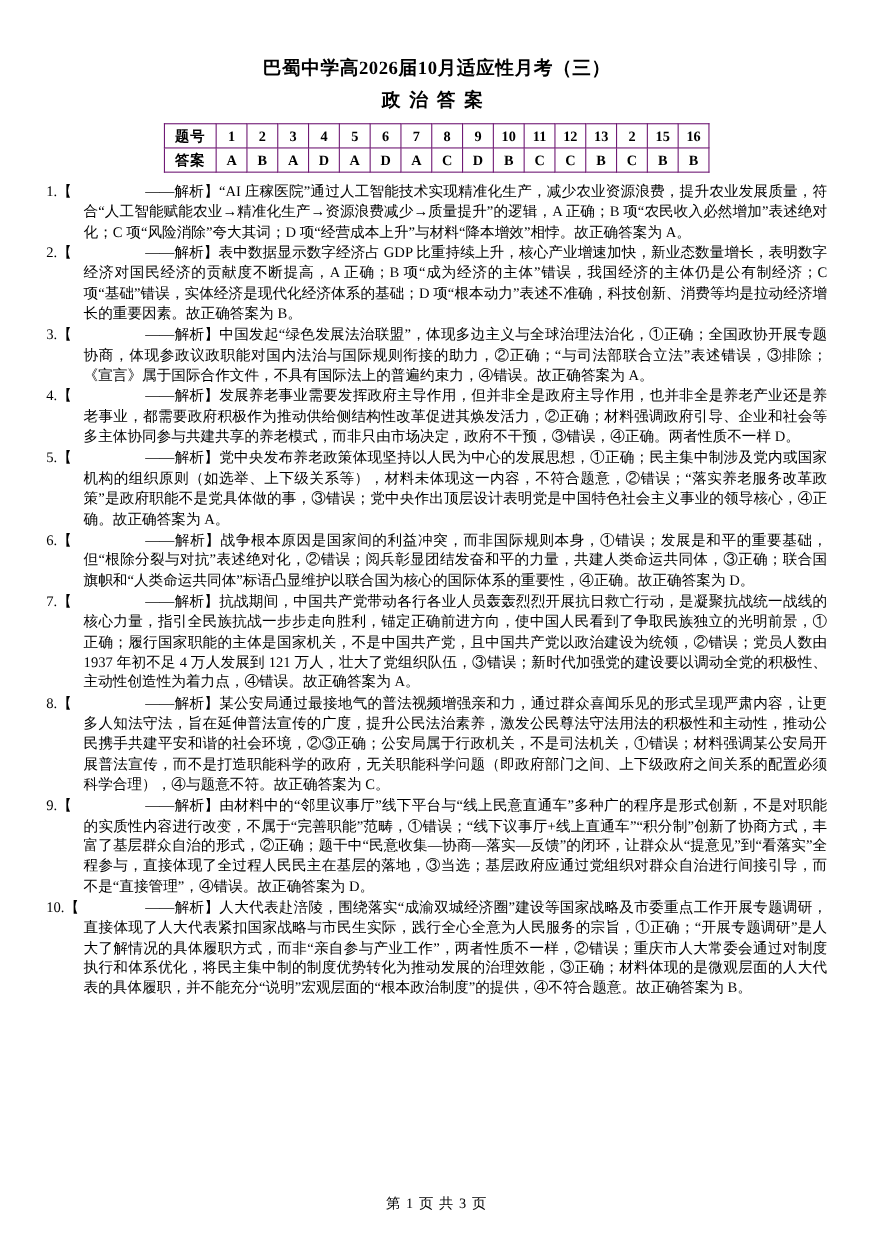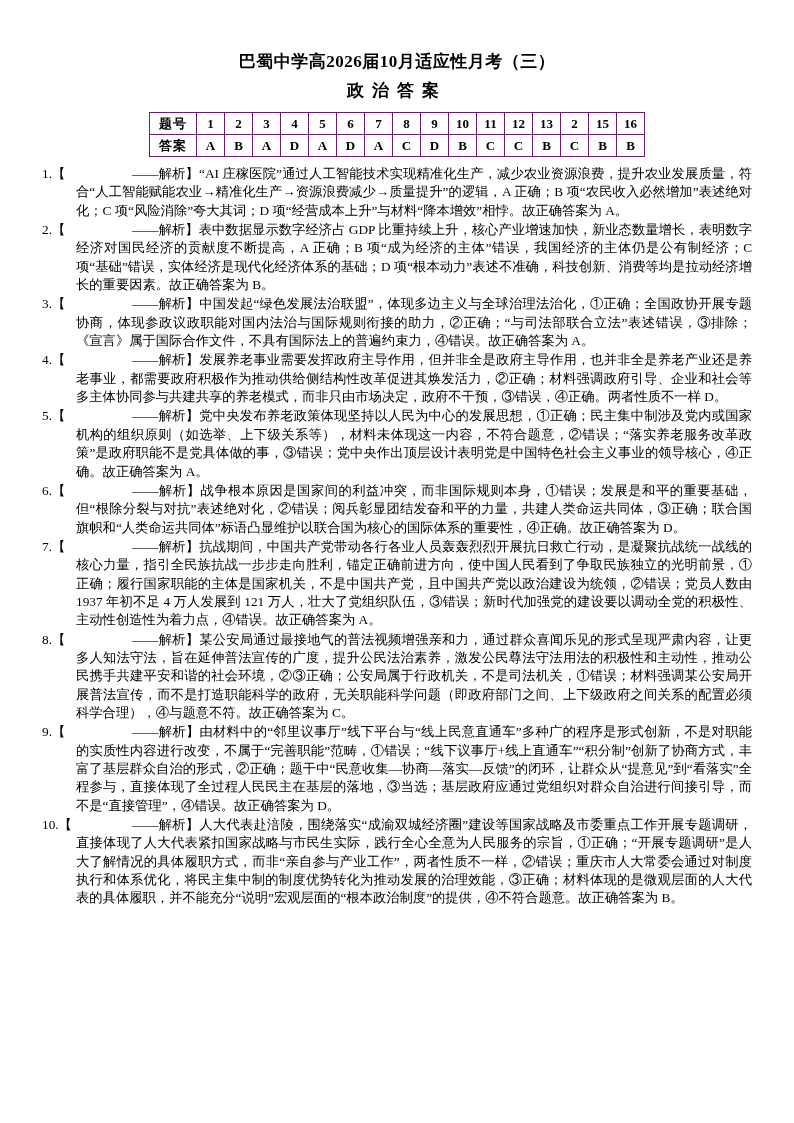--- a/index.html
+++ b/index.html
@@ -199,14 +199,15 @@
 
     <div class="item">
       <div class="item-num">10.【</div>
       <div class="item-body"><span class="indent-gap"></span><span>——解析】人大代表赴涪陵，围绕落实“成渝双城经济圈”建设等国家战略及市委重点工作开展专题调研，直接体现了人大代表紧扣国家战略与市民生实际，践行全心全意为人民服务的宗旨，①正确；“开展专题调研”是人大了解情况的具体履职方式，而非“亲自参与产业工作”，两者性质不一样，②错误；重庆市人大常委会通过对制度执行和体系优化，将民主集中制的制度优势转化为推动发展的治理效能，③正确；材料体现的是微观层面的人大代表的具体履职，并不能充分“说明”宏观层面的“根本政治制度”的提供，④不符合题意。故正确答案为 B。</span></div>
     </div>
 
 
 
   </div>
 
+  <div class="footer">第 1 页 共 3 页</div>
 
 </div>
 
 </body></html>

